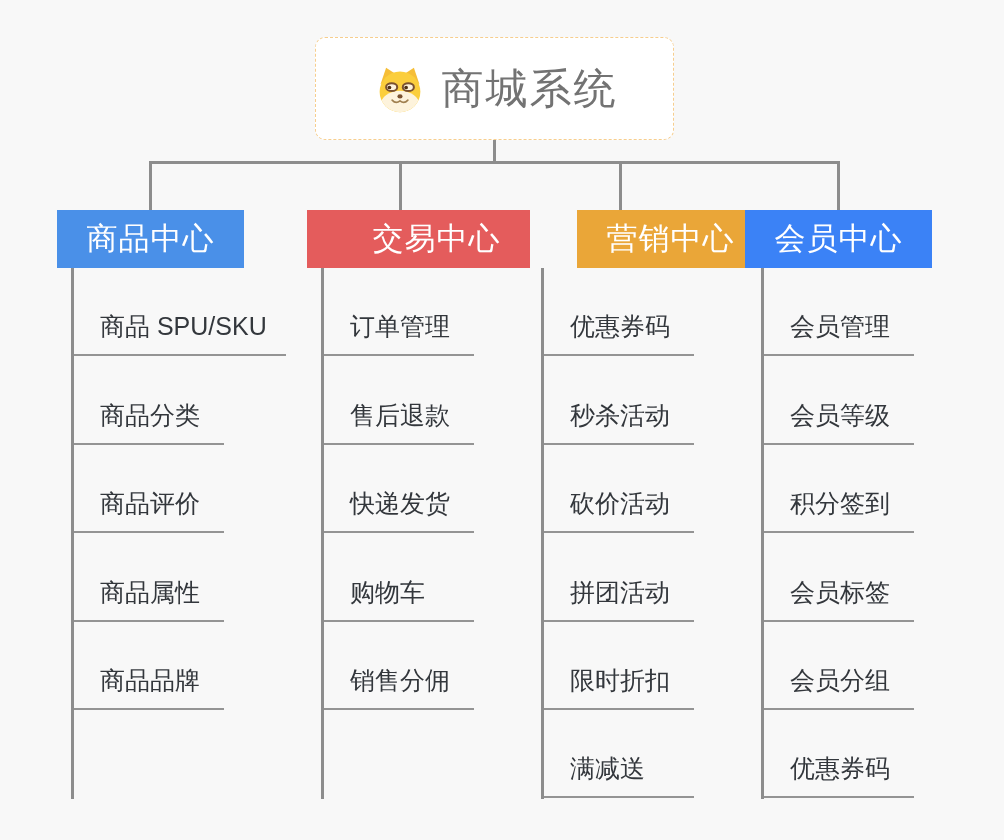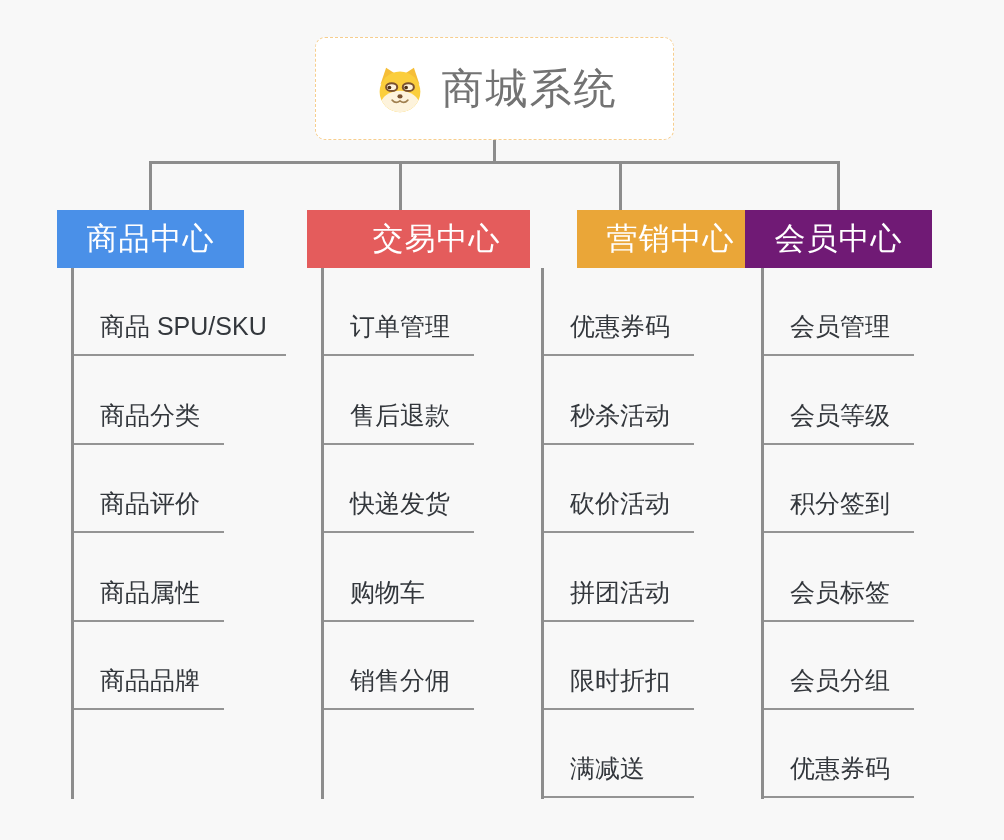--- a/index.html
+++ b/index.html
@@ -85,21 +85,21 @@
   <div class="line root-drop"></div>
   <div class="line bus"></div>
   <div class="line drop d1"></div>
   <div class="line drop d2"></div>
   <div class="line drop d3"></div>
   <div class="line drop d4"></div>
 
   <div class="branch-box b1" style="background-color: rgb(74, 144, 232);">商品中心</div>
   <div class="branch-box b2" style="background-color: rgb(228, 92, 92);">交易中心</div>
   <div class="branch-box b3" style="background-color: rgb(234, 166, 56);">营销中心</div>
-  <div class="branch-box b4" style="background-color: #701a75;">会员中心</div>
+  <div class="branch-box b4" style="background-color: #3b82f6;">会员中心</div>
 
   <div class="column c1">
     <div class="item">商品 SPU/SKU</div>
     <div class="item">商品分类</div>
     <div class="item">商品评价</div>
     <div class="item">商品属性</div>
     <div class="item">商品品牌</div>
   </div>
 
   <div class="column c2">

